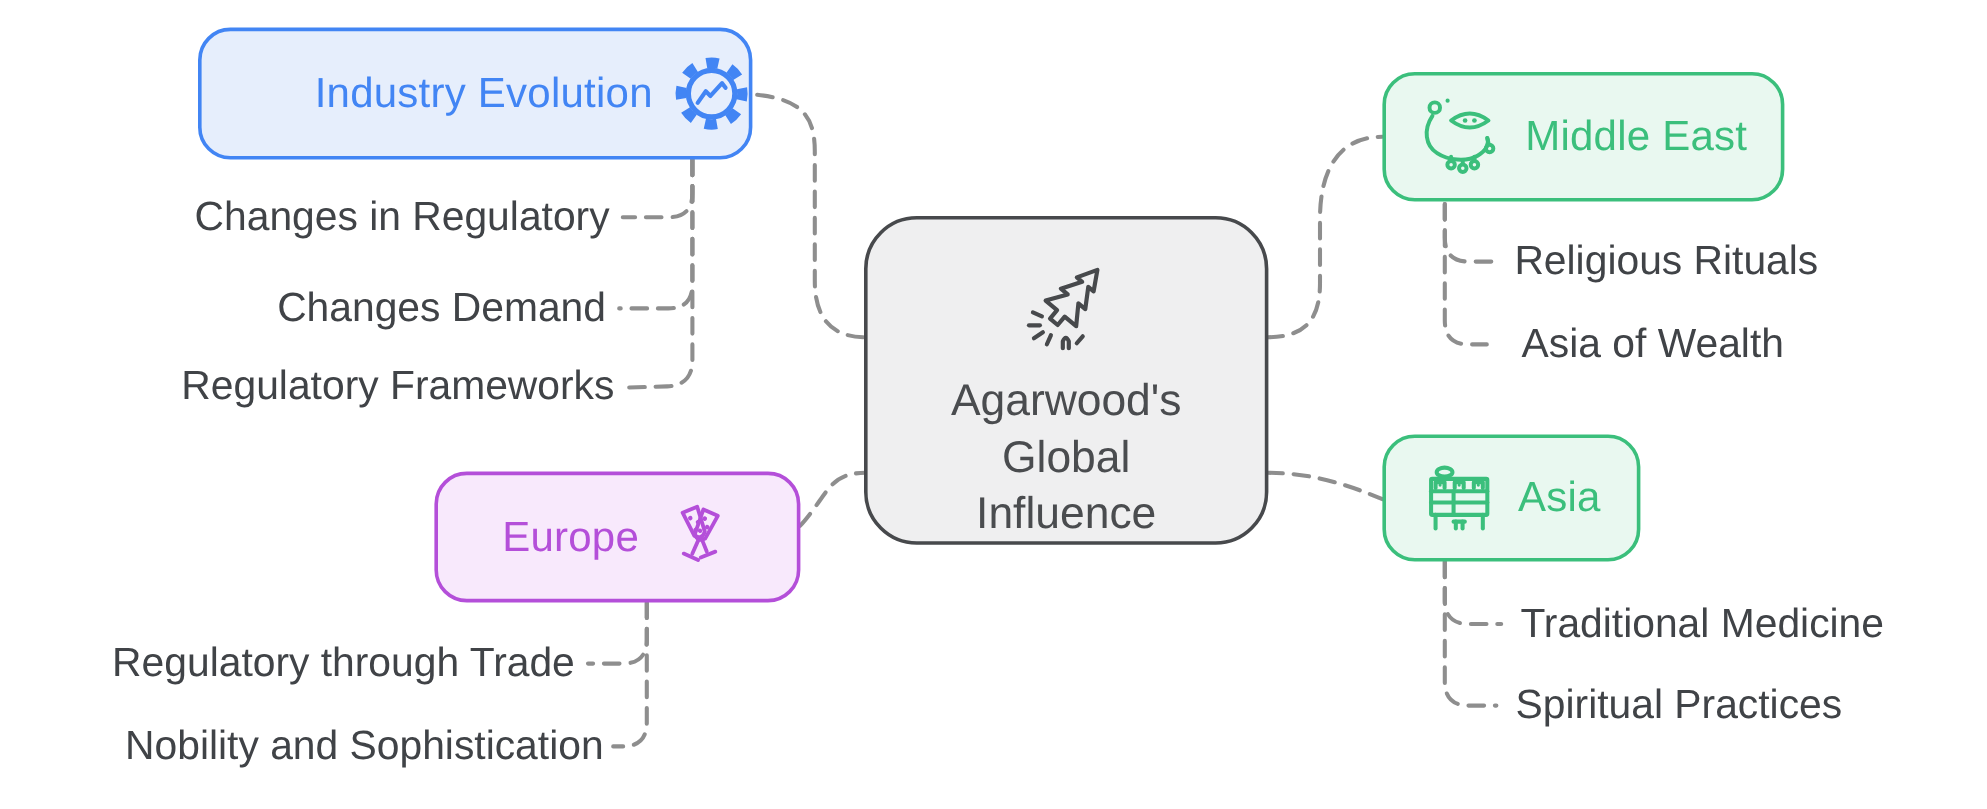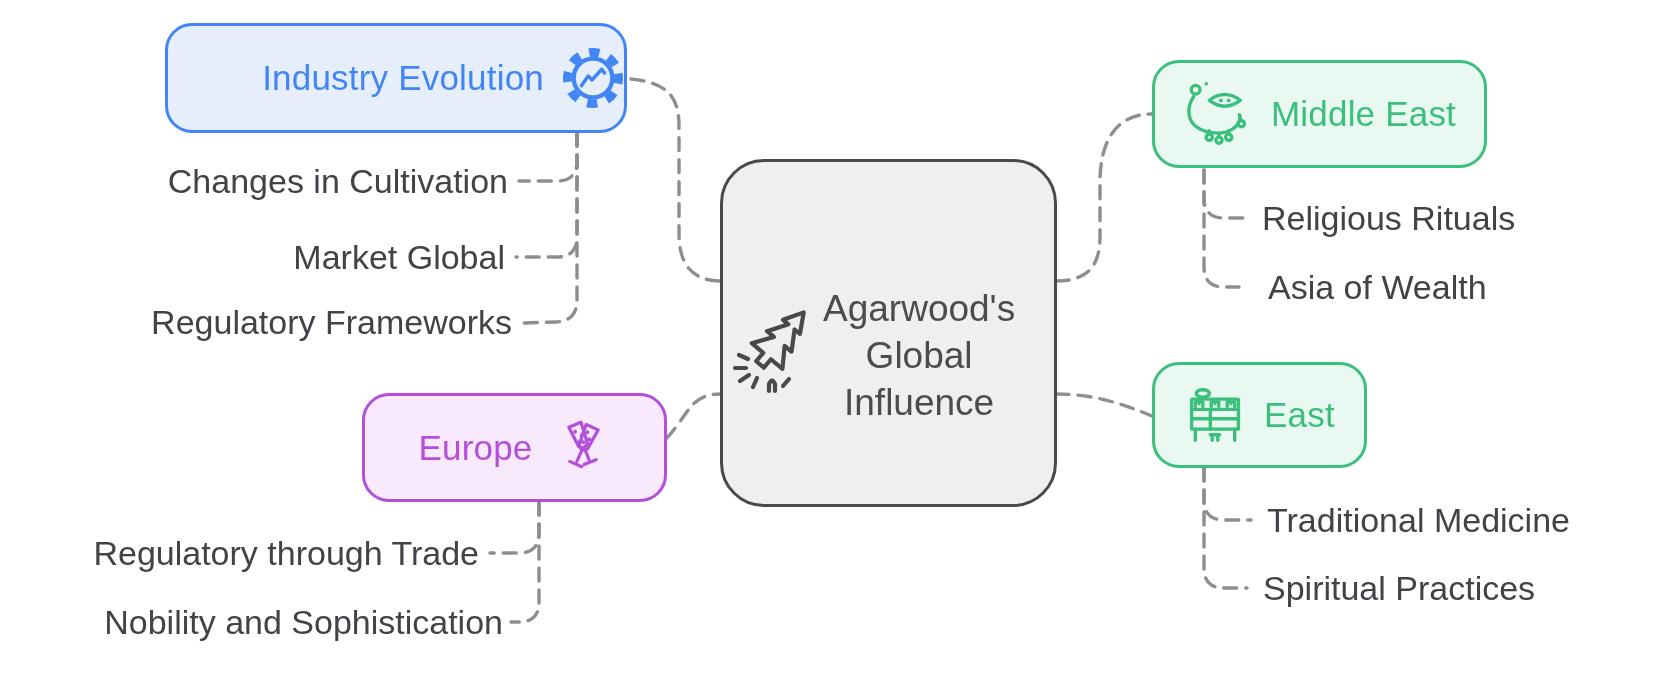--- a/index.html
+++ b/index.html
@@ -20,23 +20,23 @@
   .branch-node{
     position:absolute;display:flex;align-items:center;justify-content:center;
     gap:18px;border-radius:27px;border:3.5px solid;box-sizing:border-box;
     white-space:nowrap;
   }
   .branch-node .label{font-size:35px;letter-spacing:.2px;}
   .branch-node.blue{background:var(--blue_bg);border-color:var(--blue);color:var(--blue);justify-content:flex-end;}
   .branch-node.purple{background:var(--purple_bg);border-color:var(--purple);color:var(--purple);}
   .branch-node.green{background:var(--green_bg);border-color:var(--green);color:var(--green);}
   .center-node{
-    position:absolute;left:720px;top:159px;width:337px;height:348px;
+    position:absolute;left:720px;top:180px;width:337px;height:274px;
     background:var(--center_bg);border:3.5px solid var(--center_border);
-    border-radius:44px;box-sizing:border-box;display:flex;flex-direction:row;
+    border-radius:44px;box-sizing:border-box;display:flex;flex-direction:column;
     align-items:center;padding-top:30px;color:var(--center_border);
   }
   .center-title{margin-top:14px;font-size:37px;line-height:47px;color:#4a4c4f;text-align:center;}
   .sub-item{
     position:absolute;transform:translateY(-50%);font-size:34px;
     color:var(--text);white-space:nowrap;
   }
   .sub-item.right-edge{text-align:right;}
   svg{display:block;}
 </style>
@@ -86,22 +86,22 @@
 
   <div class="branch-node blue" style="left:165px;top:23px;width:462px;height:110px">
     <span class="label">Industry Evolution</span>
     <svg width="62" height="62" viewBox="0 0 64 64">
       <circle cx="32" cy="32" r="20" fill="none" stroke="currentColor" stroke-width="4.5"></circle>
       <circle cx="32" cy="32" r="26.5" fill="none" stroke="currentColor" stroke-width="9" stroke-dasharray="10.4 10.4" transform="rotate(-10 32 32)"></circle>
       <polyline points="20,40 27,30 31,34 41,23 44,27" fill="none" stroke="currentColor" stroke-width="3.6" stroke-linecap="round" stroke-linejoin="round"></polyline>
     </svg>
   </div>
 
-  <div class="sub-item right-edge" style="right:1148px;top:181px">Changes in Cultivation</div>
-  <div class="sub-item right-edge" style="right:1151px;top:257px">Market Global</div>
+  <div class="sub-item right-edge" style="right:1148px;top:181px">Changes in Regulatory</div>
+  <div class="sub-item right-edge" style="right:1151px;top:257px">Changes Demand</div>
   <div class="sub-item right-edge" style="right:1144px;top:322px">Regulatory Frameworks</div>
 
   <div class="branch-node purple" style="left:362px;top:393px;width:305px;height:109px">
     <span class="label">Europe</span>
     <svg width="60" height="60" viewBox="0 0 64 64" fill="none" stroke="currentColor" stroke-width="3.4" stroke-linecap="round" stroke-linejoin="round">
       <g transform="rotate(24 26 50)">
         <path d="M19 6 L33 6 L31 29 Q26 35 21 29 Z"></path>
         <path d="M26 33 L26 46"></path>
         <path d="M19 49 L33 49"></path>
         <circle cx="23.5" cy="13" r="2" fill="currentColor" stroke="none"></circle>
@@ -157,19 +157,19 @@
       <path d="M29 23 V18 H37 V23"></path>
         <circle cx="33" cy="20.5" r="1.4" fill="currentColor" stroke="none"></circle>
       <path d="M46 23 V18 H54 V23"></path>
         <circle cx="50" cy="20.5" r="1.4" fill="currentColor" stroke="none"></circle>
       <path d="M12 47 L12 59"></path>
       <path d="M54 47 L54 59"></path>
       <path d="M28 53 H38"></path>
       <path d="M30 53 V59"></path>
       <path d="M36 53 V59"></path>
     </svg>
-    <span class="label">East</span>
+    <span class="label">Asia</span>
   </div>
 
   <div class="sub-item" style="left:1267px;top:520px">Traditional Medicine</div>
   <div class="sub-item" style="left:1263px;top:588px">Spiritual Practices</div>
 
 </div>
 
 </body></html>

